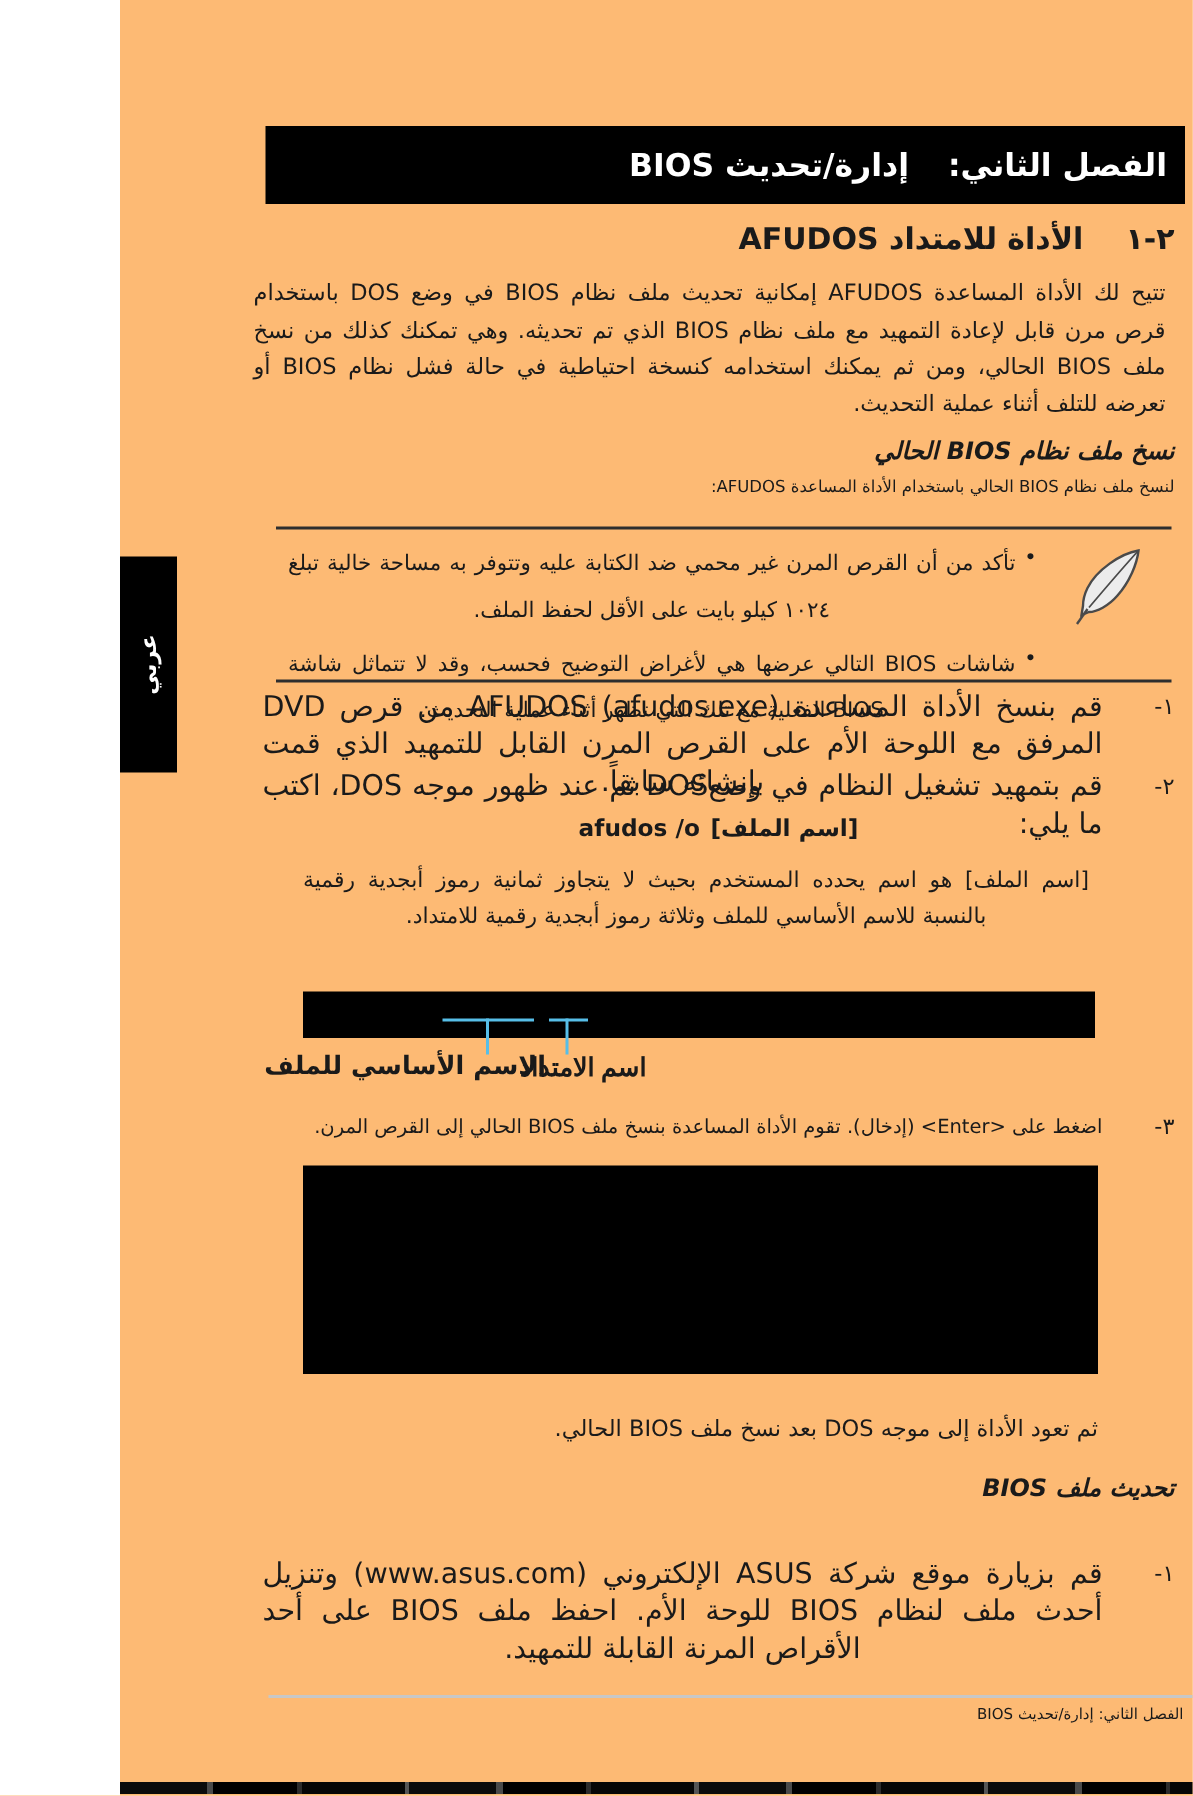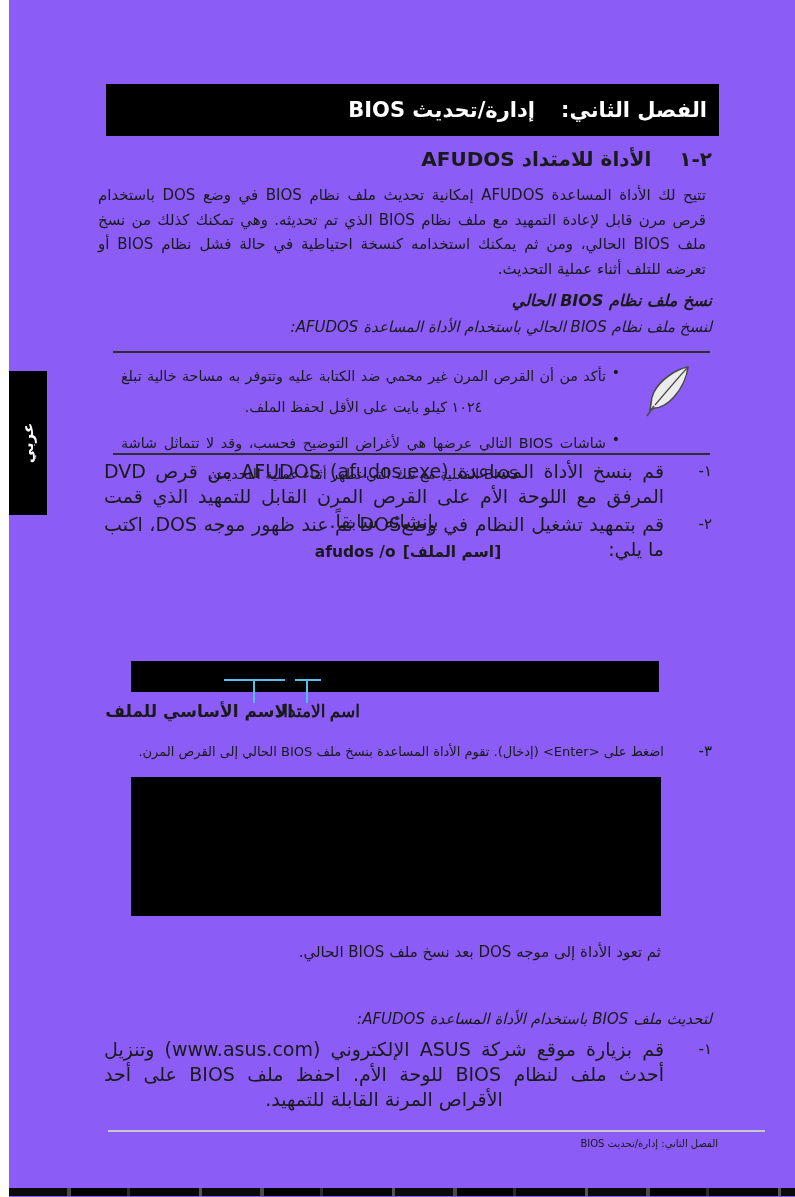--- a/index.html
+++ b/index.html
@@ -1,19 +1,19 @@
 <!DOCTYPE html>
 <html lang="ar" dir="rtl" style="--callout: #57BEE8; --bar: #000000;"><head>
 <meta charset="utf-8">
 <style>
   :root { --callout: #57BEE8; --bar: #000; }
   * { box-sizing: border-box; margin: 0; padding: 0; }
   body { background: #ffffff; font-family: "DejaVu Sans", sans-serif; }
   .page {
-    position: relative; width: 786px; height: 1197px; background: #8b5cf6;
+    position: relative; width: 715px; height: 1197px; background: #fdba74;
     overflow: hidden; direction: rtl; color: #1a1a1a;
   }
   .abs { position: absolute; }
 
   
   .header-bar { left: 97px; top: 84px; width: 613px; height: 52px; background: var(--bar);
     display: flex; align-items: center; justify-content: flex-start; padding: 0 12px; }
   .header-bar .title { color: #fff; font-weight: bold; font-size: 21px; white-space: nowrap; }
   .header-bar .title .subject { margin-right: 26px; }
 
@@ -25,21 +25,21 @@
 
   
   .section-heading { left: 95px; top: 147px; width: 608px; display: flex; gap: 28px;
     font-weight: bold; font-size: 20px; }
 
   .para { font-size: 15px; line-height: 24.5px; text-align: justify; }
   .intro { left: 89px; top: 183px; width: 608px; }
 
   .subhead { font-weight: bold; font-size: 16px; font-style: italic; }
   .h-copy { left: 95px; top: 291px; width: 608px; }
-  .lead { font-size: 15px; font-style: italic; }
+  .lead { font-size: 11px; }
   .lead-copy { left: 95px; top: 318px; width: 608px; }
 
   
   .note { left: 104px; top: 351px; width: 597px; height: 104px;
     border-top: 2px solid #2e2e2e; border-bottom: 2px solid #2e2e2e;
     display: flex; padding: 8px 2px 6px 2px; }
   .note-icon-cell { width: 82px; display: flex; justify-content: center; align-items: flex-start; padding-top: 3px; }
   .note-bullets { flex: 1; }
   .bullet-row { display: flex; margin-bottom: 5px; }
   .bullet-dot { width: 20px; text-align: center; font-size: 14px; line-height: 22px; }
@@ -141,39 +141,40 @@
   </div>
   <div class="abs step s2">
     <span class="step-num">٢-</span>
     <span class="step-text">قم بتمهيد تشغيل النظام في وضعDOS ثم عند ظهور موجه DOS، اكتب ما يلي:</span>
   </div>
 
   <div class="abs command">
     <span dir="ltr">afudos /o</span><span class="arg" dir="rtl">[اسم الملف]</span>
   </div>
 
+  <p class="abs filename-note">[اسم الملف] هو اسم يحدده المستخدم بحيث لا يتجاوز ثمانية رموز أبجدية رقمية بالنسبة للاسم الأساسي للملف وثلاثة رموز أبجدية رقمية للامتداد.</p>
 
   <div class="abs screen1"></div>
   <div class="abs c-line cl-h1"></div>
   <div class="abs c-line cl-v1"></div>
   <div class="abs c-line cl-h2"></div>
   <div class="abs c-line cl-v2"></div>
   <div class="abs c-label lbl-base">الاسم الأساسي للملف</div>
   <div class="abs c-label lbl-ext">اسم الامتداد</div>
 
   <div class="abs step s3">
     <span class="step-num">٣-</span>
     <span class="step-text"><span>اضغط على </span><span dir="ltr">&lt;Enter&gt;</span><span> (إدخال). تقوم الأداة المساعدة بنسخ ملف BIOS الحالي إلى القرص المرن.</span></span>
   </div>
 
   <div class="abs screen2"></div>
 
   <p class="abs after-note">ثم تعود الأداة إلى موجه DOS بعد نسخ ملف BIOS الحالي.</p>
 
-  <p class="abs lead lead-update">لتحديث ملف BIOS باستخدام الأداة المساعدة AFUDOS:</p>
+  <h3 class="abs subhead h-update">تحديث ملف BIOS</h3>
   <div class="abs step su1">
     <span class="step-num">١-</span>
     <span class="step-text center-last">قم بزيارة موقع شركة ASUS الإلكتروني (www.asus.com) وتنزيل أحدث ملف لنظام BIOS  للوحة الأم. احفظ ملف BIOS على أحد الأقراص المرنة القابلة للتمهيد.</span>
   </div>
 
   <div class="abs footer-rule"></div>
   <div class="abs footer-text">الفصل الثاني: إدارة/تحديث BIOS</div>
 
   <div class="abs scan-edge"></div>
 

